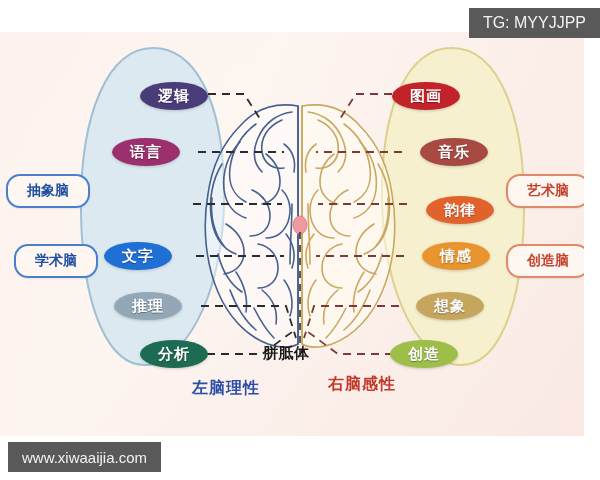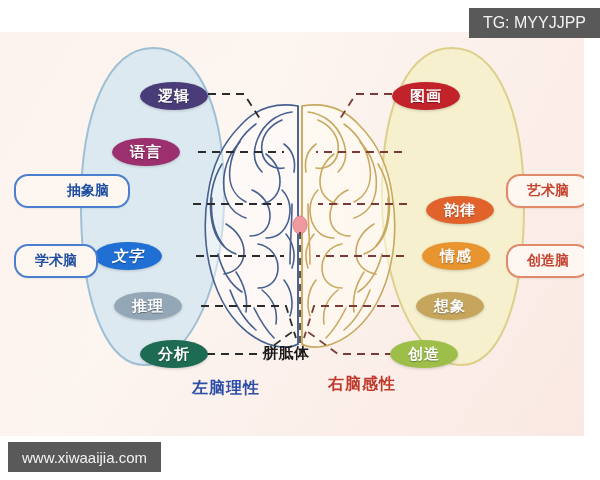--- a/index.html
+++ b/index.html
@@ -172,31 +172,32 @@
         <path d="M402 120 L316 120"></path>
         <path d="M407 172 L318 172"></path>
         <path d="M404 224 L316 224"></path>
         <path d="M399 274 L314 274 L304 306"></path>
         <path d="M393 322 L338 322 L308 300"></path>
       </g>
     </svg>
 
     <div class="pill" style="left: 140px; top: 50px; width: 68px; height: 28px; background: rgb(74, 60, 121);">逻辑</div>
     <div class="pill" style="left: 112px; top: 106px; width: 68px; height: 28px; background: rgb(156, 47, 110);">语言</div>
-    <div class="pill" style="left: 94px; top: 210px; width: 68px; height: 28px; background: rgb(31, 111, 212); font-style: italic;">文字</div>
+    <div class="pill" style="left: 104px; top: 210px; width: 68px; height: 28px; background: rgb(31, 111, 212);">文字</div>
     <div class="pill" style="left: 114px; top: 260px; width: 68px; height: 28px; background: rgb(147, 167, 182);">推理</div>
     <div class="pill" style="left: 140px; top: 308px; width: 68px; height: 28px; background: rgb(29, 107, 82);">分析</div>
 
     <div class="pill" style="left: 392px; top: 50px; width: 68px; height: 28px; background: rgb(194, 34, 42);">图画</div>
+    <div class="pill" style="left: 420px; top: 106px; width: 68px; height: 28px; background: rgb(169, 74, 66);">音乐</div>
     <div class="pill" style="left: 426px; top: 164px; width: 68px; height: 28px; background: rgb(226, 98, 44);">韵律</div>
     <div class="pill" style="left: 422px; top: 210px; width: 68px; height: 28px; background: rgb(233, 149, 47);">情感</div>
     <div class="pill" style="left: 416px; top: 260px; width: 68px; height: 28px; background: rgb(197, 166, 92);">想象</div>
     <div class="pill" style="left: 390px; top: 308px; width: 68px; height: 28px; background: rgb(157, 191, 74);">创造</div>
 
-    <div class="catbox left" style="left: 14px; top: 142px; width: 80px; height: 30px; border-color: rgb(74, 127, 208); padding-left: 32px;">抽象脑</div>
+    <div class="catbox left" style="left: 6px; top: 142px; width: 80px; height: 30px; border-color: rgb(74, 127, 208);">抽象脑</div>
     <div class="catbox left" style="left: 14px; top: 212px; width: 80px; height: 30px; border-color: rgb(74, 127, 208);">学术脑</div>
     <div class="catbox right" style="left: 506px; top: 142px; width: 80px; height: 30px; border-color: rgb(224, 138, 106);">艺术脑</div>
     <div class="catbox right" style="left: 506px; top: 212px; width: 80px; height: 30px; border-color: rgb(224, 138, 106);">创造脑</div>
 
     <div id="corpus-label" style="left:263px;top:312px;">胼胝体</div>
     <div class="caption" id="cap-left" style="left:192px;top:346px;">左脑理性</div>
     <div class="caption" id="cap-right" style="left:328px;top:342px;">右脑感性</div>
   </div>
 
   <div id="bottom-band"></div>

